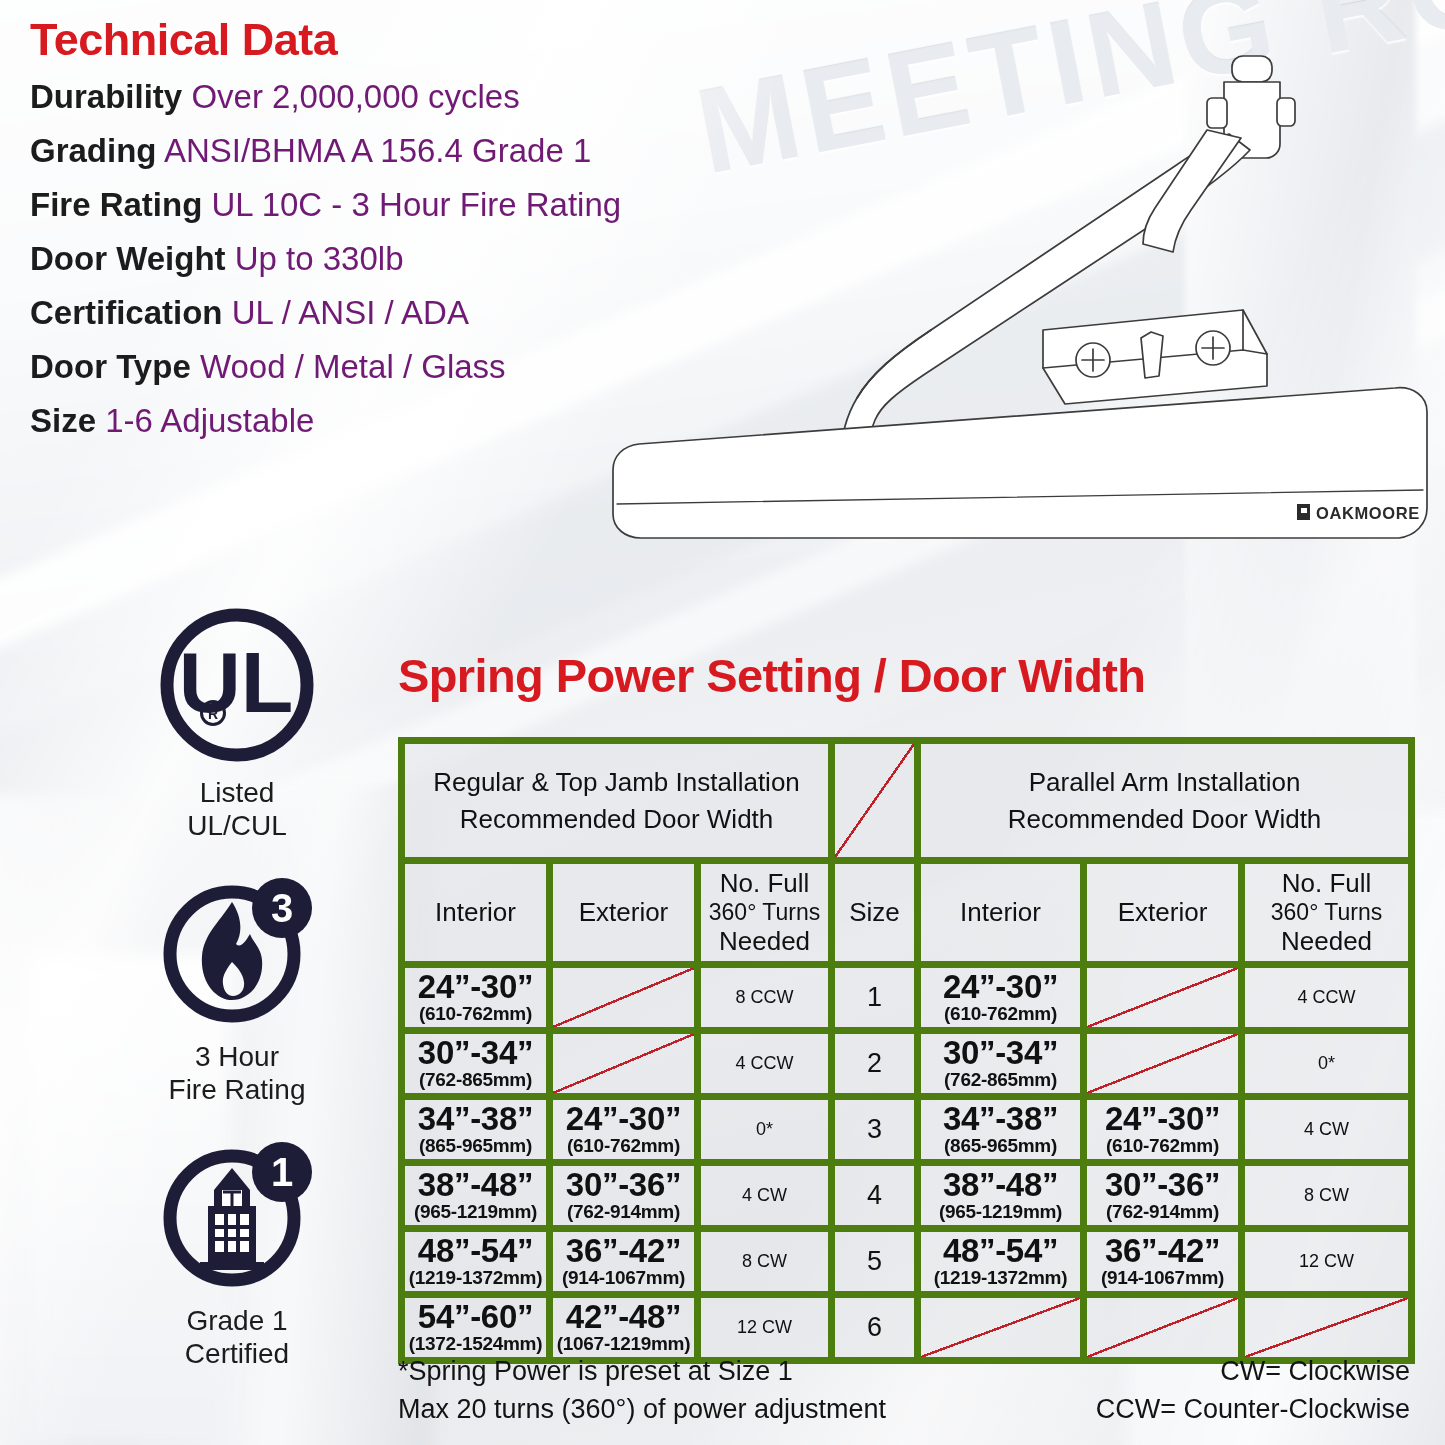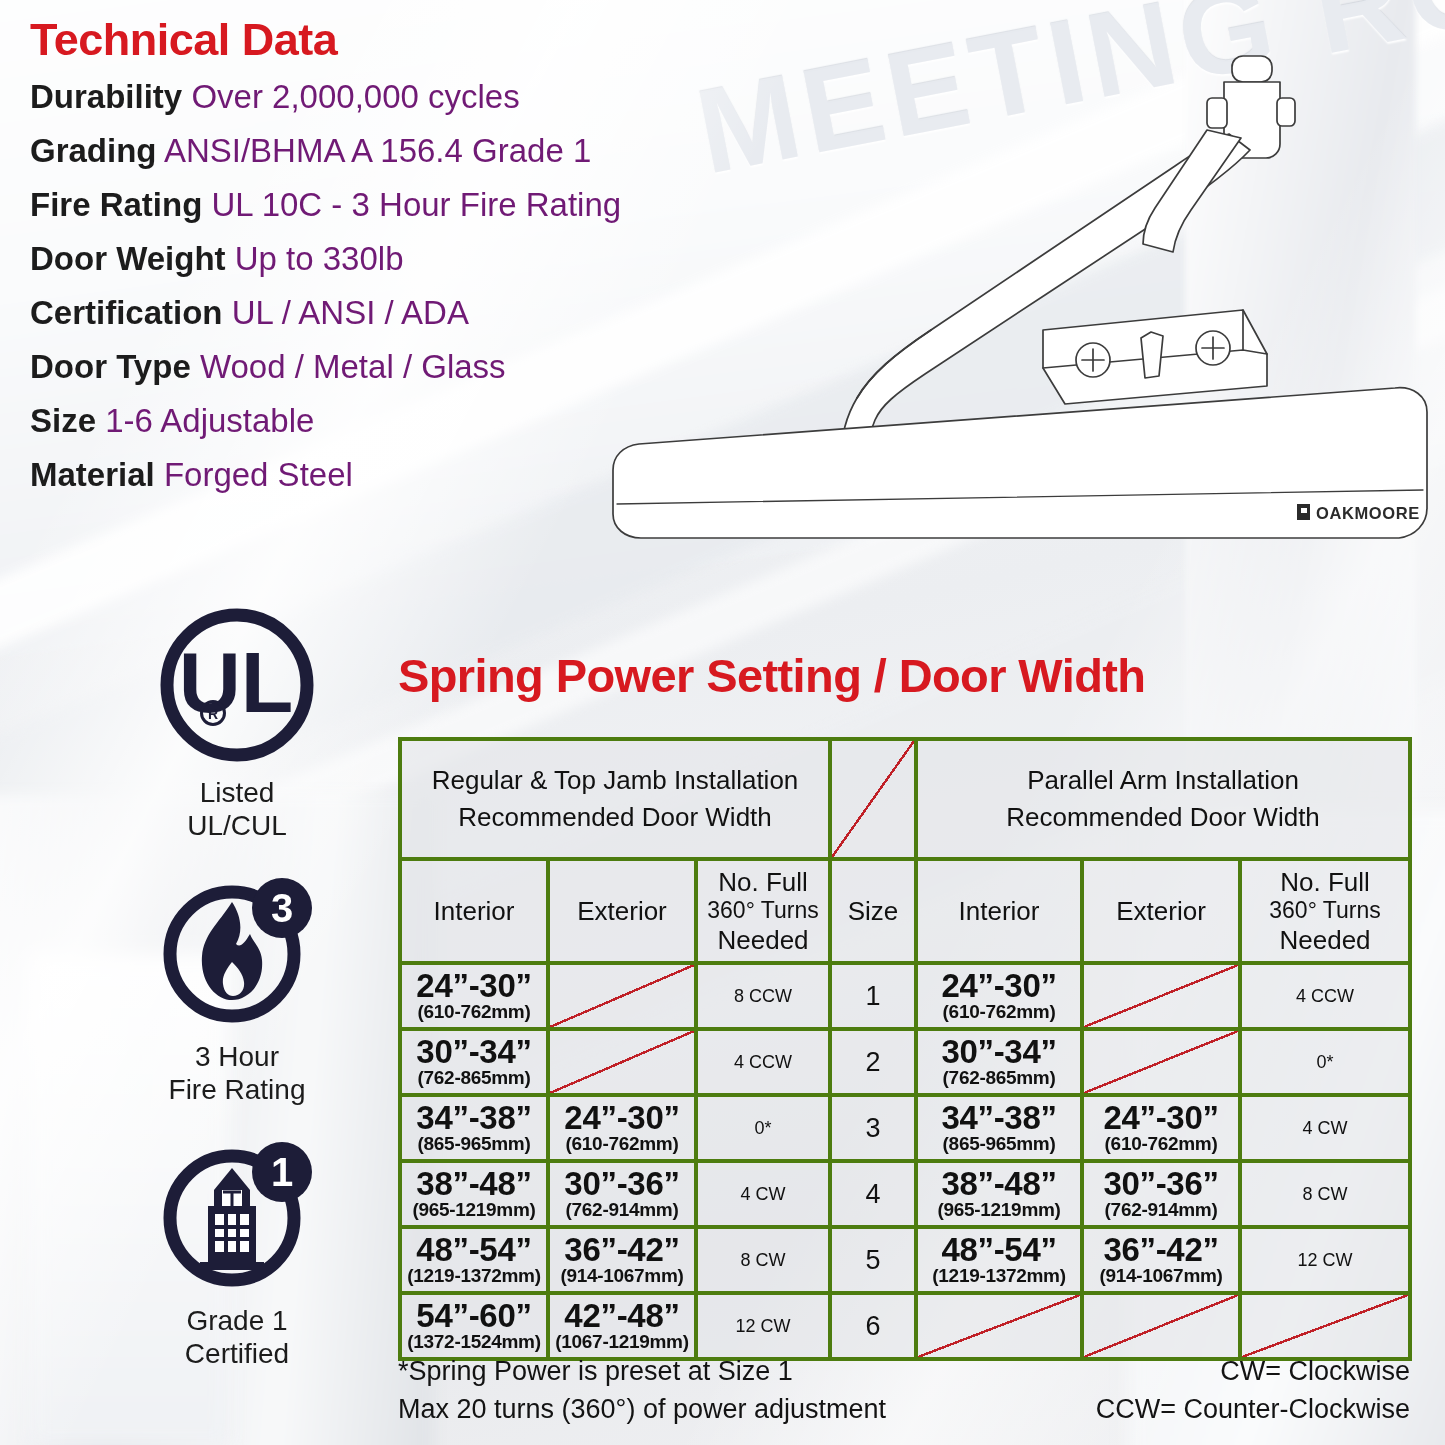--- a/index.html
+++ b/index.html
@@ -118,21 +118,21 @@
     white-space: nowrap;
   }
 
   .dw-table {
     position: absolute; left: 398px; top: 737px;
     width: 1010px;
     border-collapse: collapse;
     table-layout: fixed;
   }
   .dw-table td, .dw-table th {
-    border: 4px solid #4d7c0f;
+    border: 7px solid #4d7c0f;
     background: rgba(228,229,233,.62);
     text-align: center;
     vertical-align: middle;
     color: #111;
     position: relative;
     padding: 0;
   }
   .grp-head {
     font-size: 26px; font-weight: 400; line-height: 1.42; height: 120px;
     padding: 4px 6px;
@@ -277,24 +277,20 @@
       <span class="spec-label">Certification</span>
       <span class="spec-value">UL / ANSI / ADA</span>
     </div>
     <div class="spec-row">
       <span class="spec-label">Door Type</span>
       <span class="spec-value">Wood / Metal / Glass</span>
     </div>
     <div class="spec-row">
       <span class="spec-label">Size</span>
       <span class="spec-value">1-6 Adjustable</span>
-    </div>
-    <div class="spec-row">
-      <span class="spec-label">Material</span>
-      <span class="spec-value">Forged Steel</span>
     </div>
   </div>
 
   <div class="badges">
 
     <div class="badge">
       <div class="badge-art">
         <svg viewBox="0 0 170 170" width="170" height="170">
           <circle cx="85" cy="85" r="70" fill="none" stroke="#1d1d38" stroke-width="13"></circle>
           <text x="84" y="112" text-anchor="middle" font-family="Liberation Sans, sans-serif" font-size="86" font-weight="700" fill="#1d1d38">UL</text>

